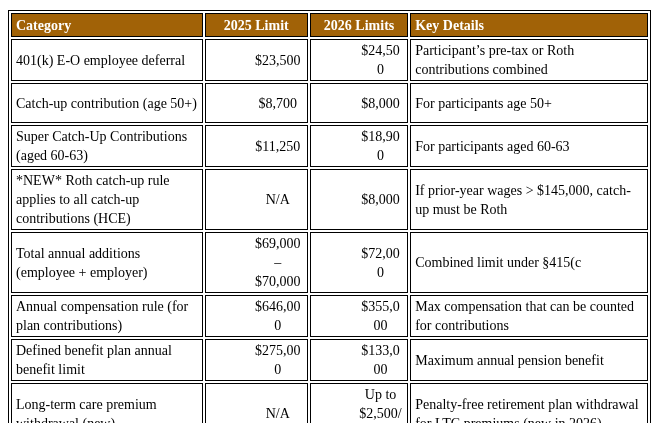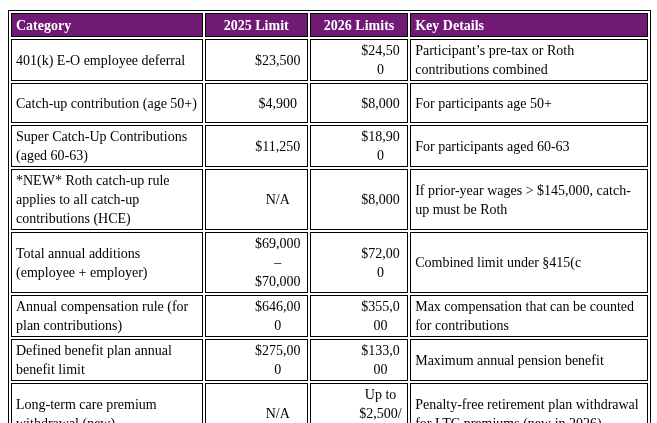--- a/index.html
+++ b/index.html
@@ -26,21 +26,21 @@
   th, td {
     border: 1px solid #000000;
     font-size: 14px;
     line-height: 19px;
     padding: 1px 4px;
     vertical-align: middle;
     overflow: hidden;
     word-wrap: break-word;
   }
   th {
-    background: #701a75;
+    background: #a16207;
     color: #ffffff;
     font-weight: 700;
     height: 20px;
     text-align: left;
   }
   th.center { text-align: center; }
   td { background: #ffffff; text-align: left; }
   td.center { text-align: center; padding-left: 47px; }
   
   tbody tr:nth-child(1) td { height: 36px; }
@@ -73,21 +73,21 @@
     </thead>
     <tbody>
       <tr>
         <td>401(k) E-O employee deferral</td>
         <td class="center">$23,500</td>
         <td class="center">$24,500</td>
         <td>Participant’s pre-tax or Roth contributions combined</td>
       </tr>
       <tr>
         <td>Catch-up contribution (age 50+)</td>
-        <td class="center">$4,900</td>
+        <td class="center">$8,700</td>
         <td class="center">$8,000</td>
         <td>For participants age 50+</td>
       </tr>
       <tr>
         <td>Super Catch-Up Contributions (aged 60-63)</td>
         <td class="center">$11,250</td>
         <td class="center">$18,900</td>
         <td>For participants aged 60-63</td>
       </tr>
       <tr>

